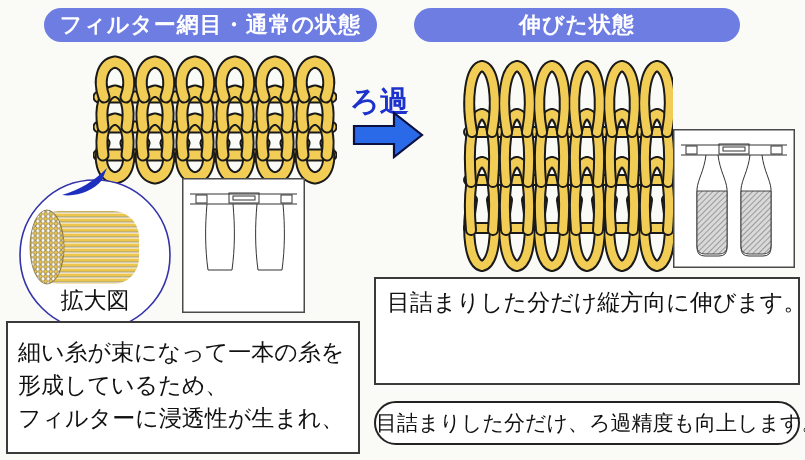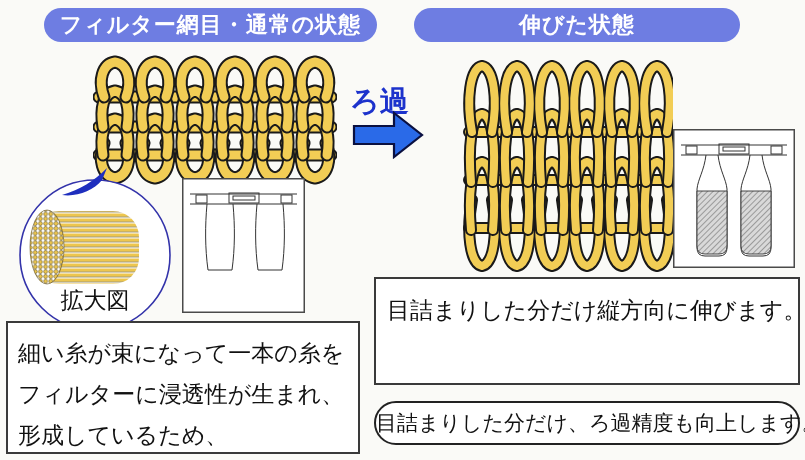--- a/index.html
+++ b/index.html
@@ -14,24 +14,24 @@
     position:absolute; height:34px; line-height:34px; border-radius:17px;
     background:#6e7de2; color:#ffffff; font-weight:bold; font-size:22px;
     text-align:center; letter-spacing:1px;
   }
   .flow-label {
     position:absolute; left:350px; top:58px; width:78px; 
     font-size:29px; font-weight:bold; color:#1c32cc;margin-top:24px;
   }
   .note {
     position:absolute; background:#ffffff; border:2px solid #3a3a3a;
-    font-size:23px; line-height:33px; padding:6px 10px; color:#111;
+    font-size:23px; line-height:33px; padding:13px 10px; color:#111;
     box-sizing:border-box;
   }
-  .note .ln { display:block; white-space:nowrap;margin-top:8px; }
+  .note .ln { display:block; white-space:nowrap; }
   .note-right { line-height:34px; padding:6px 11px; }
   .rounded-note {
     position:absolute; background:#ffffff; border:2px solid #222;
     border-radius:22px; font-size:21px; text-align:center; color:#111;
     line-height:40px; height:44px; box-sizing:border-box; white-space:nowrap;
   }
   svg { display:block; }
   .sB { fill:none; stroke:#1a1a1a; stroke-linecap:round; }
   .sY { fill:none; stroke:#f2cd55; stroke-linecap:round; }
   #meshL .sB { stroke-width:13; }
@@ -207,22 +207,22 @@
     <rect x="50" y="18" width="22" height="4" class="thin"></rect>
     <rect x="98" y="17" width="11" height="8" class="thin"></rect>
     <path class="thin" d="M33,26 C31,42 25,50 24,60 L24,119 Q24,127 32,127 L46,127 Q54,127 54,119 L54,60 C53,50 47,42 45,26"></path>
     <path d="M24,62 H54 V117 Q54,125 46,125 H32 Q24,125 24,117 Z" fill="url(#ht)" stroke="#333" stroke-width="0.9"></path>
     <path class="thin" d="M77,26 C75,42 69,50 68,60 L68,119 Q68,127 76,127 L90,127 Q98,127 98,119 L98,60 C97,50 91,42 89,26"></path>
     <path d="M68,62 H98 V117 Q98,125 90,125 H76 Q68,125 68,117 Z" fill="url(#ht)" stroke="#333" stroke-width="0.9"></path>
   </svg>
 
   <div class="note" style="left:6px; top:321px; width:354px; height:133px;">
     <span class="ln">細い糸が束になって一本の糸を</span>
+    <span class="ln">形成しているため、</span>
     <span class="ln">フィルターに浸透性が生まれ、</span>
-    <span class="ln">形成しているため、</span>
   </div>
 
   <div class="note note-right" style="left:374px; top:277px; width:426px; height:108px;">
     <span class="ln">目詰まりした分だけ縦方向に伸びます。</span>
   </div>
 
   <div class="rounded-note" style="left:374px; top:401px; width:426px;">目詰まりした分だけ、ろ過精度も向上します。</div>
 
 </div>
 

